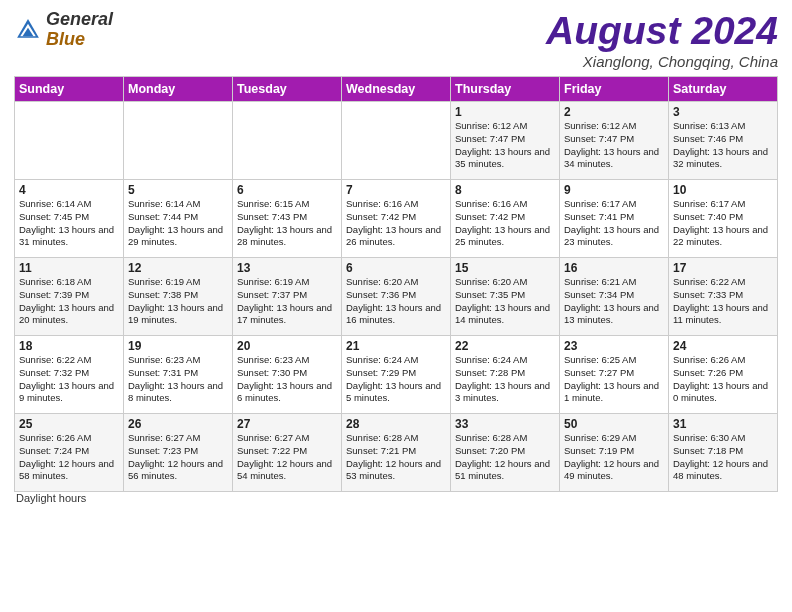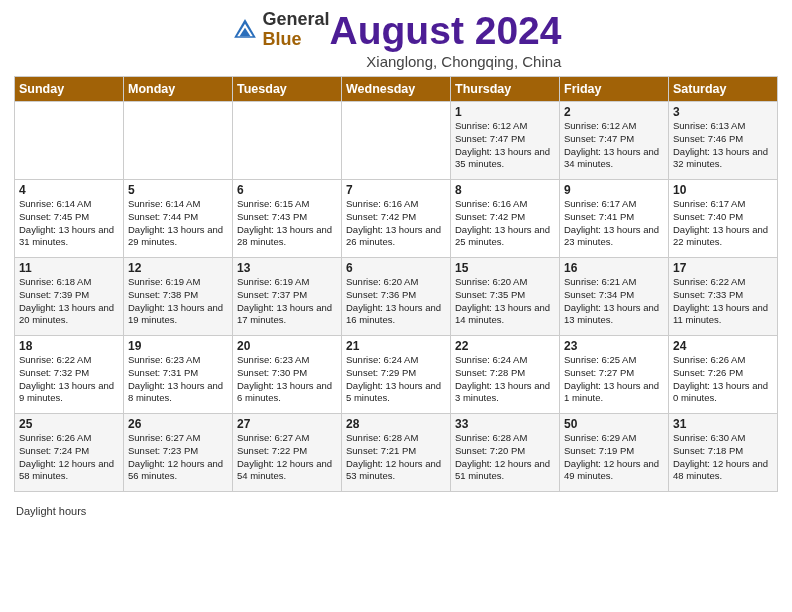--- a/index.html
+++ b/index.html
@@ -9,23 +9,24 @@
       width: 792px;
       height: 612px;
       overflow: hidden;
     }
     .container {
       width: 792px;
       padding: 10px 14px 6px 14px;
     }
     .header-row {
       display: flex;
-      justify-content: center;
+      justify-content: space-between;
       align-items: flex-start;
       margin-bottom: 6px;
+      font-style: italic;
     }
     .logo {
       display: flex;
       align-items: center;
       gap: 4px;
     }
     .logo-text {
       font-size: 18px;
       font-weight: bold;
       line-height: 1.1;
@@ -48,21 +49,21 @@
     .location {
       font-size: 15px;
       color: #444;
     }
     table {
       width: 100%;
       border-collapse: collapse;
       table-layout: fixed;
     }
     thead tr th {
-      background: #a16207;
+      background: #a21caf;
       color: #fff;
       font-size: 12.5px;
       font-weight: bold;
       padding: 5px 4px;
       text-align: left;
       border: 1px solid #ccc;
     }
     tbody tr td {
       border: 1px solid #ccc;
       vertical-align: top;
@@ -86,21 +87,21 @@
     }
     .cell-info {
       font-size: 9.5px;
       line-height: 1.35;
       color: #222;
     }
     .empty-cell {
       background: #fff !important;
     }
     .footer {
-      margin-top: 13px;
+      margin-top: 0;
       font-size: 11px;
       color: #333;
       text-align: left;
       padding-left: 2px;
     }
   </style>
 </head>
 <body>
 
 <div class="container">

